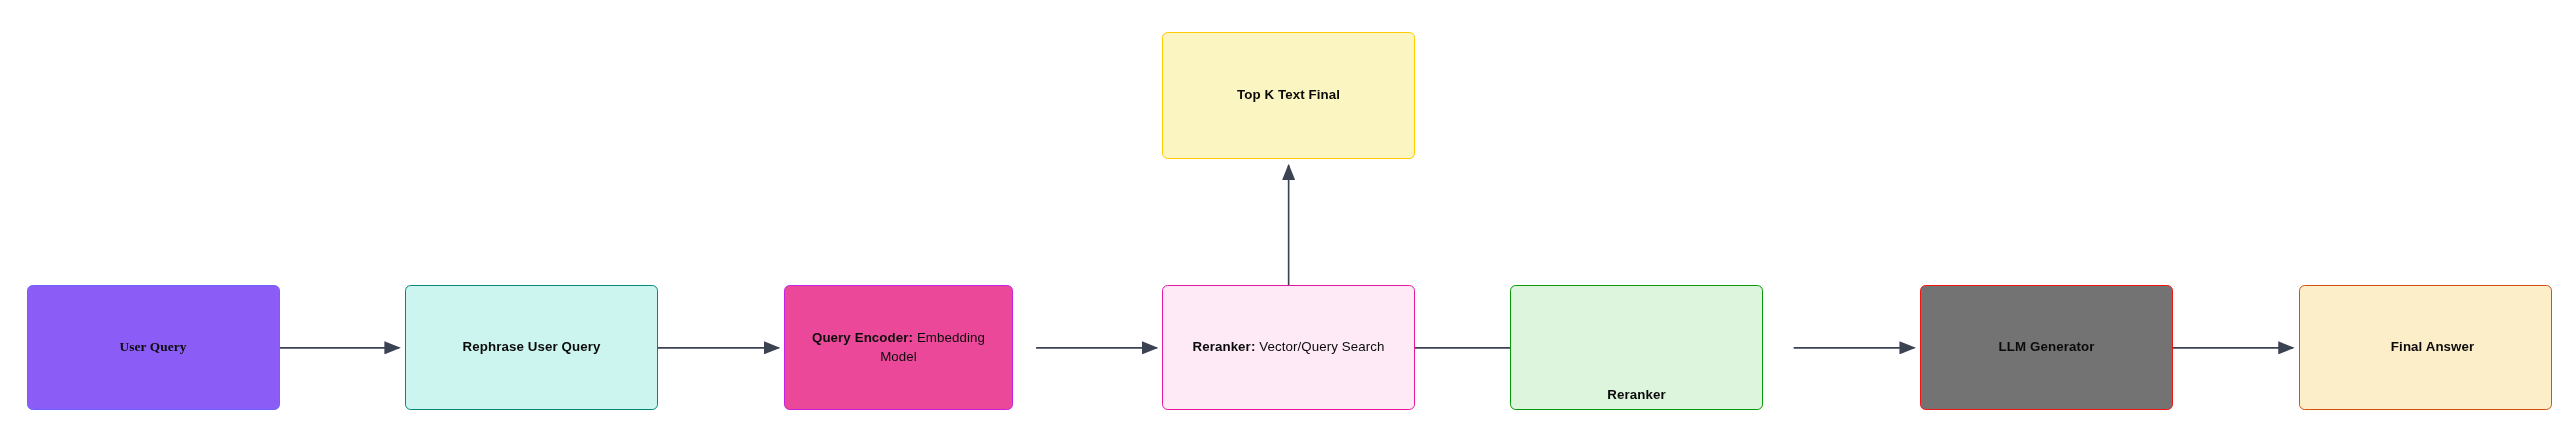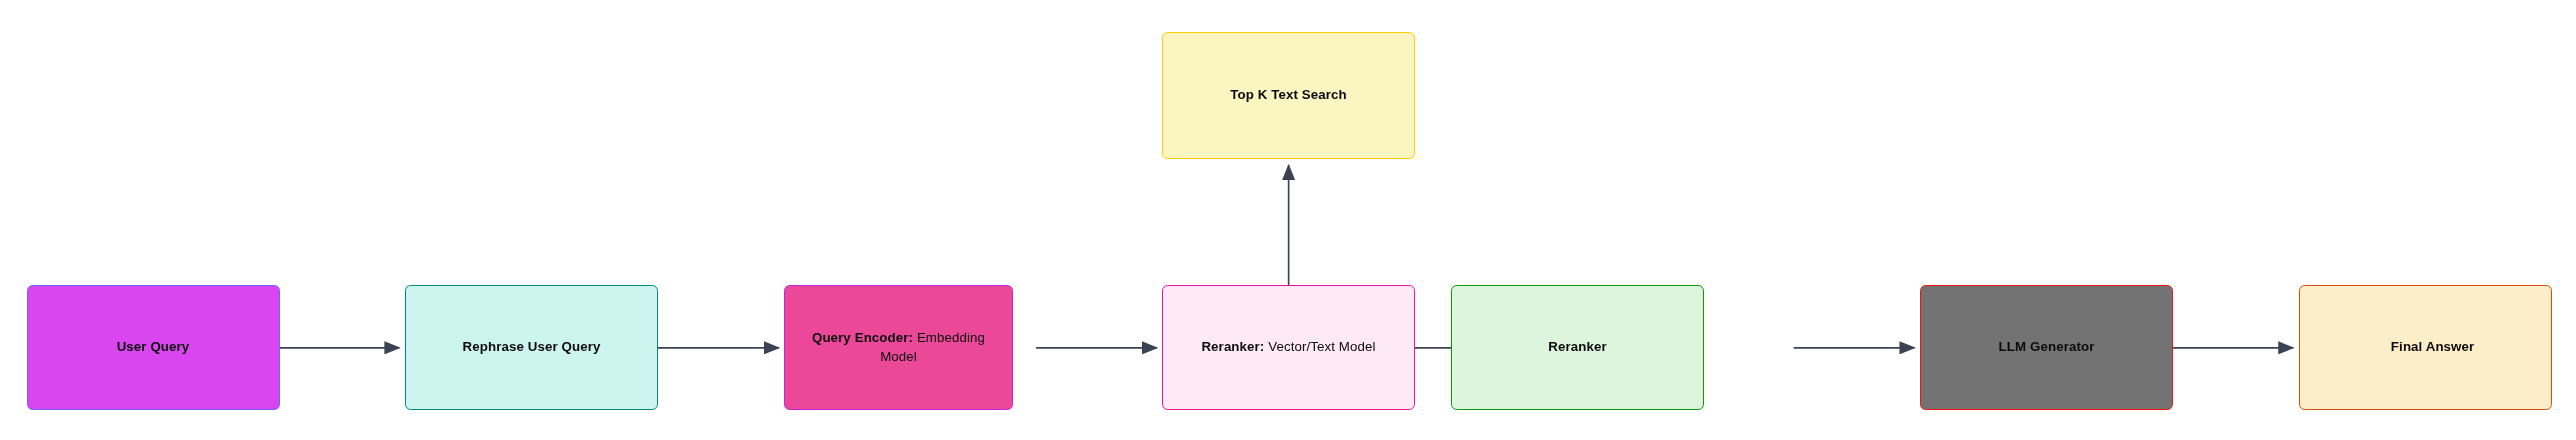--- a/index.html
+++ b/index.html
@@ -80,41 +80,41 @@
       <line x1="2241" y1="551" x2="2432" y2="551" stroke="#3b4252" stroke-width="2.6" marker-end="url(#arrowhead)"></line>
     </g>
     <g>
       <line x1="2841" y1="551" x2="3032" y2="551" stroke="#3b4252" stroke-width="2.6" marker-end="url(#arrowhead)"></line>
     </g>
     <g>
       <line x1="3441" y1="551" x2="3632" y2="551" stroke="#3b4252" stroke-width="2.6" marker-end="url(#arrowhead)"></line>
     </g>
   </svg>
 
-  <div class="node" id="node-user-query" style="left: 26.5px; top: 285px; width: 253px; height: 125px; border-color: rgb(108, 99, 255); background: #d946ef;">
+  <div class="node" id="node-user-query" style="left: 26.5px; top: 285px; width: 253px; height: 125px; border-color: rgb(108, 99, 255); background: #8b5cf6; font-family: Liberation Serif, serif;">
     <div class="node-label"><b class="label-bold">User Query</b></div>
   </div>
 
   <div class="node" id="node-rephrase-user-query" style="left: 405px; top: 285px; width: 253px; height: 125px; border-color: rgb(0, 137, 123); background: rgb(205, 245, 239); text-align: right;">
     <div class="node-label"><b class="label-bold">Rephrase User Query</b></div>
   </div>
 
   <div class="node" id="node-query-encoder" style="left: 784px; top: 285px; width: 229px; height: 125px; border-color: rgb(195, 35, 224); background: #ec4899;">
     <div class="node-label"><b class="label-bold">Query Encoder:</b><span class="reg"> Embedding Model</span></div>
   </div>
 
   <div class="node" id="node-retriever" style="left: 1162px; top: 285px; width: 253px; height: 125px; border-color: rgb(229, 24, 156); background: rgb(253, 234, 246);">
-    <div class="node-label"><b class="label-bold">Reranker:</b><span class="reg"> Vector/Text Model</span></div>
+    <div class="node-label"><b class="label-bold">Reranker:</b><span class="reg"> Vector/Query Search</span></div>
   </div>
 
   <div class="node" id="node-top-k-text-chunks" style="left: 1162px; top: 32px; width: 253px; height: 127px; border-color: rgb(255, 203, 0); background: rgb(251, 245, 194);">
-    <div class="node-label"><b class="label-bold">Top K Text Search</b></div>
+    <div class="node-label"><b class="label-bold">Top K Text Final</b></div>
   </div>
 
-  <div class="node" id="node-reranker" style="left: 1451px; top: 285px; width: 253px; height: 125px; border-color: rgb(8, 152, 8); background: rgb(221, 245, 221);">
+  <div class="node" id="node-reranker" style="left: 1510px; top: 285px; width: 253px; height: 125px; border-color: rgb(8, 152, 8); background: rgb(221, 245, 221); align-items: flex-end;">
     <div class="node-label"><b class="label-bold">Reranker</b></div>
   </div>
 
   <div class="node" id="node-llm-generator" style="left: 1920px; top: 285px; width: 253px; height: 125px; border-color: rgb(245, 20, 20); background: #737373;">
     <div class="node-label"><b class="label-bold">LLM Generator</b></div>
   </div>
 
   <div class="node" id="node-final-answer" style="left: 2299px; top: 285px; width: 253px; height: 125px; border-color: rgb(210, 82, 11); background: rgb(253, 238, 202); padding-left: 23px;">
     <div class="node-label"><b class="label-bold">Final Answer</b></div>
   </div>

